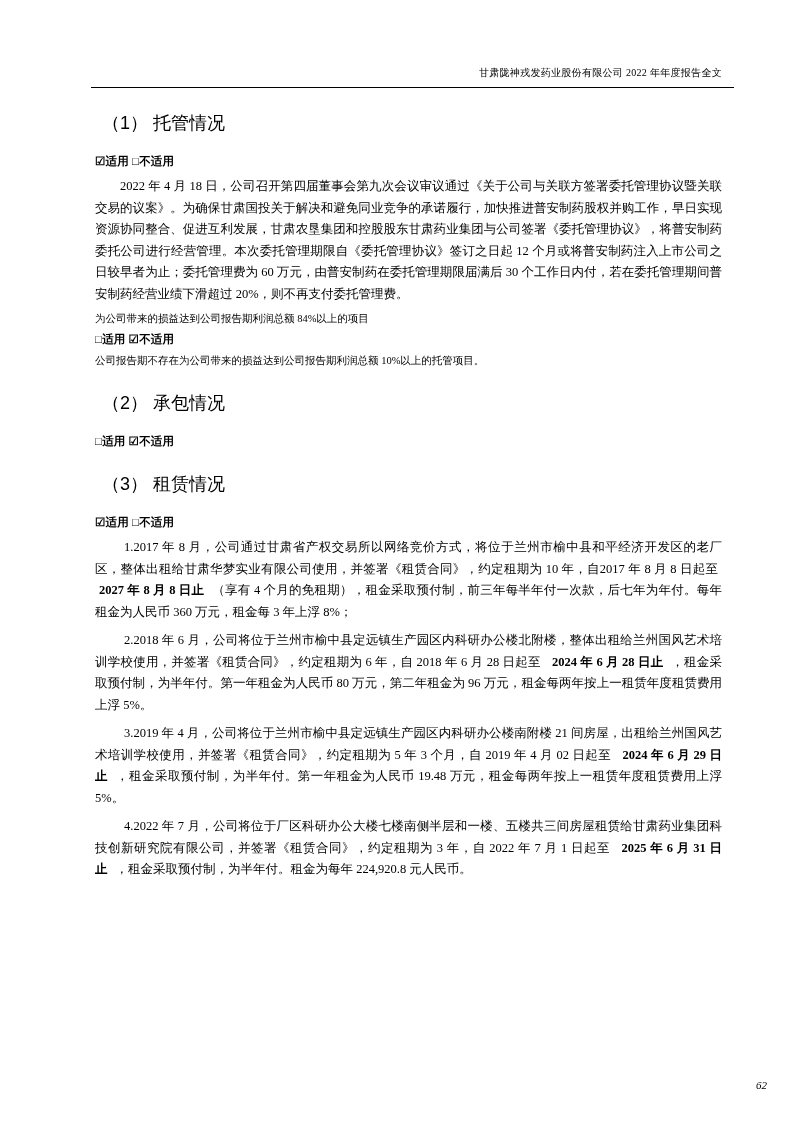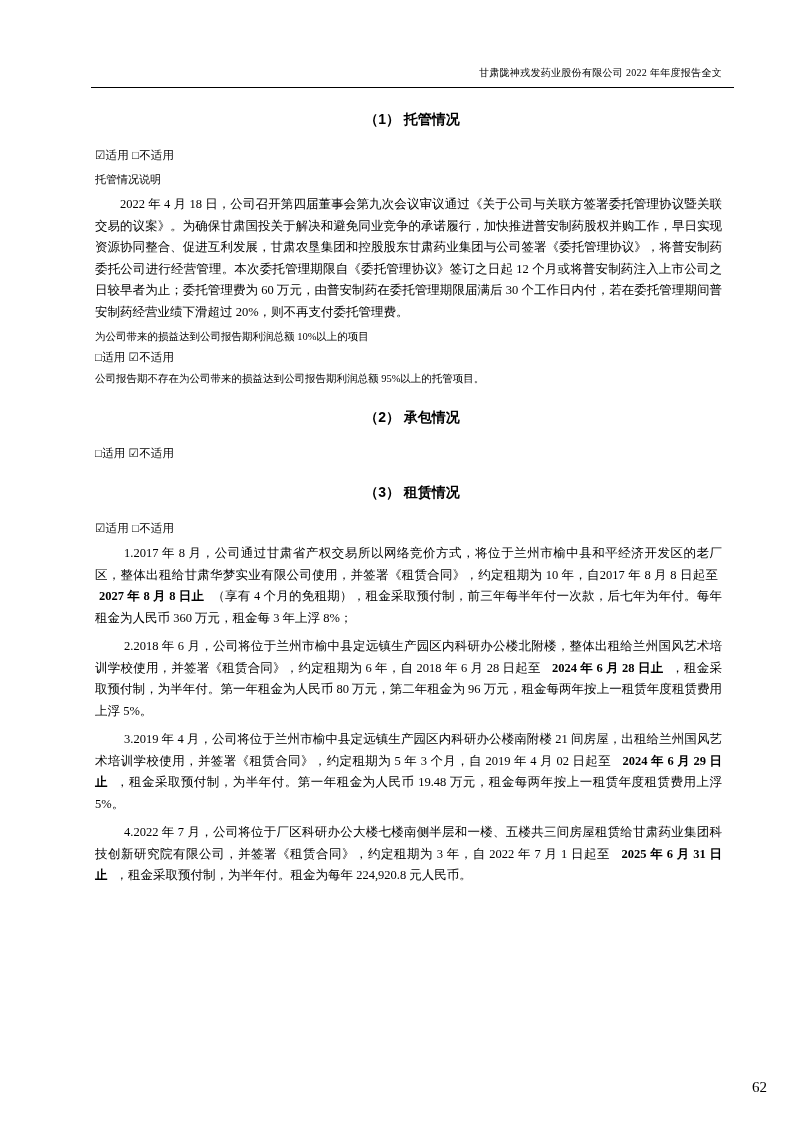--- a/index.html
+++ b/index.html
@@ -37,28 +37,28 @@
   .section-title {
     margin-top: 24px;
     font-family: "Liberation Sans", "DejaVu Sans", sans-serif;
     font-size: 13.5px;
     font-weight: bold;
   }
   .sub-title {
     margin-top: 23px;
     padding-left: 7px;
     font-family: "Liberation Sans", "DejaVu Sans", sans-serif;
-    font-size: 14px;
-    font-weight: bold;
-    text-align: center;
+    font-size: 18px;
+    font-weight: normal;
   }
   .check-line {
     margin-top: 19px;
     font-size: 11.5px;
     letter-spacing: 0.2px;
+    font-weight: bold;
   }
   .label-line {
     margin-top: 9px;
     font-size: 11px;
   }
   .small-line {
     margin-top: 7px;
     font-size: 10.5px;
   }
   .para {
@@ -66,44 +66,44 @@
     font-size: 12.5px;
     line-height: 1.72;
     text-align: justify;
     text-indent: 2em;
   }
   .para .bold-seg { font-weight: bold; }
   .page-footer {
     position: absolute;
     top: 1063px;
     right: 30px;
-    font-size: 15px;
+    font-size: 11px;
+    font-style: italic;
   }
 </style>
 </head>
 <body>
 
 <div class="page">
 
   <header class="page-header">
     <span>甘肃陇神戎发药业股份有限公司 2022 年年度报告全文</span>
   </header>
   <div class="header-rule"></div>
 
   <main>
 
 
 
     <h3 class="sub-title">（1） 托管情况</h3>
     <p class="check-line">☑适用 □不适用</p>
-    <p class="label-line">托管情况说明</p>
     <p class="para">2022 年 4 月 18 日，公司召开第四届董事会第九次会议审议通过《关于公司与关联方签署委托管理协议暨关联交易的议案》。为确保甘肃国投关于解决和避免同业竞争的承诺履行，加快推进普安制药股权并购工作，早日实现资源协同整合、促进互利发展，甘肃农垦集团和控股股东甘肃药业集团与公司签署《委托管理协议》，将普安制药委托公司进行经营管理。本次委托管理期限自《委托管理协议》签订之日起 12 个月或将普安制药注入上市公司之日较早者为止；委托管理费为 60 万元，由普安制药在委托管理期限届满后 30 个工作日内付，若在委托管理期间普安制药经营业绩下滑超过 20%，则不再支付委托管理费。</p>
-    <p class="small-line">为公司带来的损益达到公司报告期利润总额 10%以上的项目</p>
+    <p class="small-line">为公司带来的损益达到公司报告期利润总额 84%以上的项目</p>
     <p class="check-line" style="margin-top:6px">□适用 ☑不适用</p>
-    <p class="small-line">公司报告期不存在为公司带来的损益达到公司报告期利润总额 95%以上的托管项目。</p>
+    <p class="small-line">公司报告期不存在为公司带来的损益达到公司报告期利润总额 10%以上的托管项目。</p>
 
     <h3 class="sub-title">（2） 承包情况</h3>
     <p class="check-line">□适用 ☑不适用</p>
 
     <h3 class="sub-title">（3） 租赁情况</h3>
     <p class="check-line">☑适用 □不适用</p>
 
     <p class="para"><span>1.2017 年 8 月，公司通过甘肃省产权交易所以网络竞价方式，将位于兰州市榆中县和平经济开发区的老厂区，整体出租给甘肃华梦实业有限公司使用，并签署《租赁合同》，约定租期为 10 年，自2017 年 8 月 8 日起至 </span><span class="bold-seg">2027 年 8 月 8 日止</span><span>（享有 4 个月的免租期），租金采取预付制，前三年每半年付一次款，后七年为年付。每年租金为人民币 360 万元，租金每 3 年上浮 8%；</span></p>
     <p class="para"><span>2.2018 年 6 月，公司将位于兰州市榆中县定远镇生产园区内科研办公楼北附楼，整体出租给兰州国风艺术培训学校使用，并签署《租赁合同》，约定租期为 6 年，自 2018 年 6 月 28 日起至 </span><span class="bold-seg">2024 年 6 月 28 日止</span><span>，租金采取预付制，为半年付。第一年租金为人民币 80 万元，第二年租金为 96 万元，租金每两年按上一租赁年度租赁费用上浮 5%。</span></p>
     <p class="para"><span>3.2019 年 4 月，公司将位于兰州市榆中县定远镇生产园区内科研办公楼南附楼 21 间房屋，出租给兰州国风艺术培训学校使用，并签署《租赁合同》，约定租期为 5 年 3 个月，自 2019 年 4 月 02 日起至 </span><span class="bold-seg">2024 年 6 月 29 日止</span><span>，租金采取预付制，为半年付。第一年租金为人民币 19.48 万元，租金每两年按上一租赁年度租赁费用上浮 5%。</span></p>

